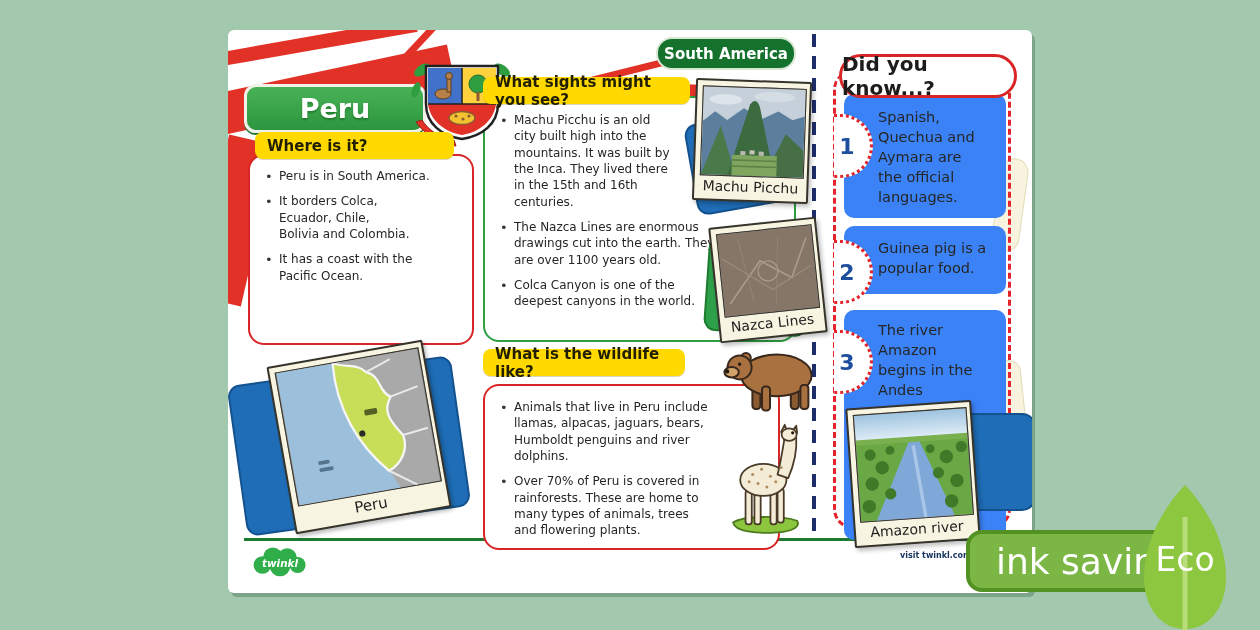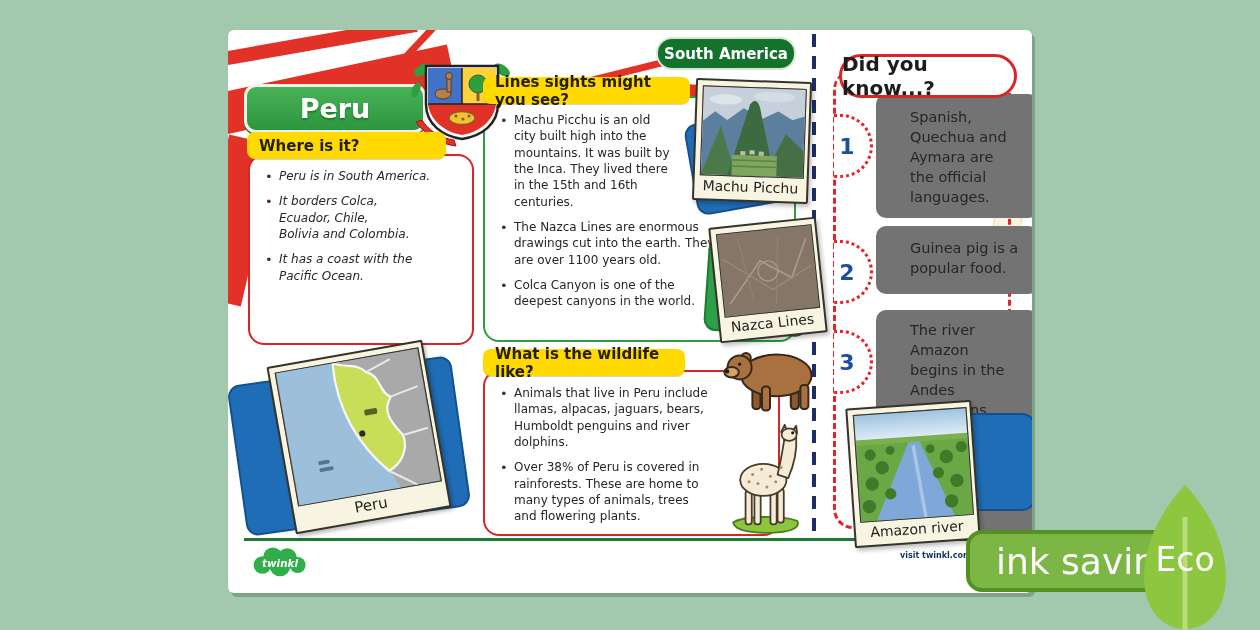--- a/index.html
+++ b/index.html
@@ -26,41 +26,41 @@
       display:flex;align-items:center;padding:0 12px;
       color:#221f00;font-size:15px;font-weight:bold;box-shadow:0 1px 0 rgba(120,90,0,.25);z-index:6;}
   
   .fact-box{position:absolute;background:#fff;border-radius:16px;z-index:5;}
   .fact-box.red{border:2.5px solid #d92525;}
   .fact-box.green{border:2.5px solid #2e9e41;}
   .fact-box ul{margin:0;padding:12px 14px 10px 14px;list-style:none;}
   .fact-box li{position:relative;padding-left:15px;margin-bottom:9px;
       font-size:12px;line-height:1.36;color:#262626;}
   .fact-box li:before{content:"•";position:absolute;left:1px;top:0;color:#3a3a3a;font-size:13px;}
-  .pre{white-space:pre-line;font-style:italic;}
+  .pre{white-space:pre-line;}
   .fspace{float:right;}
   
   .mat{position:absolute;border-radius:12px;z-index:6;}
   .mat.blue{background:#1e6db6;border:2px solid #14528f;}
   .mat.green{background:#2fa04a;border:2px solid #1d7a2e;}
   .polaroid{position:absolute;background:#f8f4e2;border:2px solid #35332a;
       border-radius:2px;padding:5px 5px 2px 5px;z-index:7;
       box-shadow:2px 3px 4px rgba(0,0,0,.25);}
   .polaroid .ph{display:block;border:1.5px solid #35332a;background:#888;}
   .polaroid .cap{text-align:center;font-size:14px;color:#222;padding:2px 0 3px 0;white-space:nowrap;}
   
   .navy-dash{position:absolute;left:584px;top:4px;width:4px;height:506px;
       background:repeating-linear-gradient(180deg,#1d2d69 0 13px,transparent 13px 22px);z-index:4;}
   .side-frame{position:absolute;left:605px;top:40px;width:172px;height:456px;
       border:3.5px dashed #e3242b;border-top:none;border-radius:20px;z-index:3;}
   .didyou-pill{position:absolute;left:611px;top:24px;width:172px;height:38px;
       background:#fff;border:3px solid #d92525;border-radius:22px;z-index:8;
       display:flex;align-items:center;justify-content:center;
       font-size:20px;font-weight:bold;color:#1c1c1c;}
-  .fact-panel{position:absolute;left:648px;width:162px;background:#737373;border-radius:10px;z-index:4;}
+  .fact-panel{position:absolute;left:616px;width:162px;background:#3b82f6;border-radius:10px;z-index:4;}
   .fact-text{position:absolute;left:34px;font-size:14.5px;line-height:1.38;color:#262626;white-space:pre-line;}
   .dnum{position:absolute;left:606px;width:36px;height:58px;background:#fff;z-index:5;
       border:3px dotted #e3242b;border-left:none;border-radius:0 58px 58px 0;
       display:flex;align-items:center;justify-content:center;
       font-size:22px;font-weight:bold;color:#1d4f9e;}
   .wmark{position:absolute;background:#f6f2d9;border:1.5px solid #dcd6ab;opacity:.85;z-index:2;}
   
   .green-rule{position:absolute;left:16px;top:508px;width:782px;height:2.5px;background:#1d7a2e;z-index:2;}
   .visit{position:absolute;left:672px;top:521px;font-size:8px;font-weight:bold;color:#15335e;z-index:3;}
   
@@ -109,36 +109,36 @@
       <circle cx="39" cy="20" r="3.4" fill="#b5804a" stroke="#5a3c20" stroke-width="1"></circle>
       <circle cx="68" cy="28" r="9" fill="#2f9e41" stroke="#1d6a2a" stroke-width="1"></circle>
       <rect x="66.5" y="36" width="3" height="9" fill="#8a5a30"></rect>
       <ellipse cx="52" cy="62" rx="13" ry="6.5" fill="#f2c230" stroke="#8a5a30" stroke-width="1.3"></ellipse>
       <circle cx="46" cy="60" r="1.6" fill="#8a5a30"></circle>
         <circle cx="53" cy="63" r="1.6" fill="#8a5a30"></circle>
       <circle cx="59" cy="60" r="1.6" fill="#8a5a30"></circle>
       <path d="M6 66 C16 80 30 88 46 90 L44 84 C30 82 18 74 12 64 Z" fill="#e23126" stroke="#9e1812" stroke-width="1"></path>
     </svg>
 
-    <div class="yellow-head" style="left:19px;top:102px;width:175px;">
+    <div class="yellow-head" style="left:27px;top:102px;width:175px;">
       <span>Where is it?</span>
     </div>
     <div class="fact-box red" style="left:20px;top:124px;width:226px;height:191px;box-sizing:border-box;">
       <ul>
         <li class="pre">Peru is in South America.</li>
         <li class="pre">It borders Colca,
 Ecuador, Chile,
 Bolivia and Colombia.</li>
         <li class="pre">It has a coast with the
 Pacific Ocean.</li>
       </ul>
     </div>
 
     <div class="yellow-head" style="left:255px;top:47px;width:183px;">
-      <span>Lines sights might you see?</span>
+      <span>What sights might you see?</span>
     </div>
     <div class="fact-box green" style="left:255px;top:66px;width:313px;height:246px;box-sizing:border-box;">
       <div style="padding:14px 14px 0 14px;">
         <div class="fspace" style="width:108px;height:92px;"></div>
         <div class="fspace" style="width:1px;height:26px;clear:right;"></div>
         <div class="fspace" style="width:64px;height:104px;clear:right;"></div>
         <ul style="padding:0;">
           <li>Machu Picchu is an old city built high into the mountains. It was built by the Inca. They lived there in the 15th and 16th centuries.</li>
           <li>The Nazca Lines are enormous drawings cut into the earth. They are over 1100 years old.</li>
           <li>Colca Canyon is one of the deepest canyons in the world.</li>
@@ -175,28 +175,28 @@
         <path d="M20 6 L30 70 M60 8 L52 74" stroke="#9c8b7a" stroke-width="1" fill="none"></path>
         <circle cx="47" cy="41" r="10" stroke="#b5a697" stroke-width="1.2" fill="none"></circle>
         <rect width="94" height="82" fill="#5c4f44" opacity=".12"></rect>
       </svg>
       <div class="cap">Nazca Lines</div>
     </div>
 
     <div class="yellow-head" style="left:255px;top:319px;width:178px;">
       <span>What is the wildlife like?</span>
     </div>
-    <div class="fact-box red" style="left:255px;top:340px;width:297px;height:166px;box-sizing:border-box;">
+    <div class="fact-box red" style="left:255px;top:354px;width:297px;height:166px;box-sizing:border-box;">
       <div style="padding:13px 14px 0 14px;">
         <div class="fspace" style="width:30px;height:40px;"></div>
         <div class="fspace" style="width:1px;height:14px;clear:right;"></div>
         <div class="fspace" style="width:60px;height:100px;clear:right;"></div>
         <ul style="padding:0;">
           <li>Animals that live in Peru include llamas, alpacas, jaguars, bears, Humboldt penguins and river dolphins.</li>
-          <li>Over 38% of Peru is covered in rainforests. These are home to many types of animals, trees and flowering plants.</li>
+          <li>Over 70% of Peru is covered in rainforests. These are home to many types of animals, trees and flowering plants.</li>
         </ul>
       </div>
     </div>
 
     <svg class="animal" style="left:494px;top:318px;" width="96" height="66" viewBox="0 0 120 82">
       <g stroke="#38281c" stroke-width="2.5" stroke-linejoin="round">
         <rect x="38" y="44" width="10" height="32" rx="4" fill="#8a5a30"></rect>
         <rect x="86" y="44" width="10" height="32" rx="4" fill="#8a5a30"></rect>
         <ellipse cx="68" cy="34" rx="44" ry="26" fill="#a9713f"></ellipse>
         <rect x="50" y="48" width="10" height="30" rx="4" fill="#a9713f"></rect>

